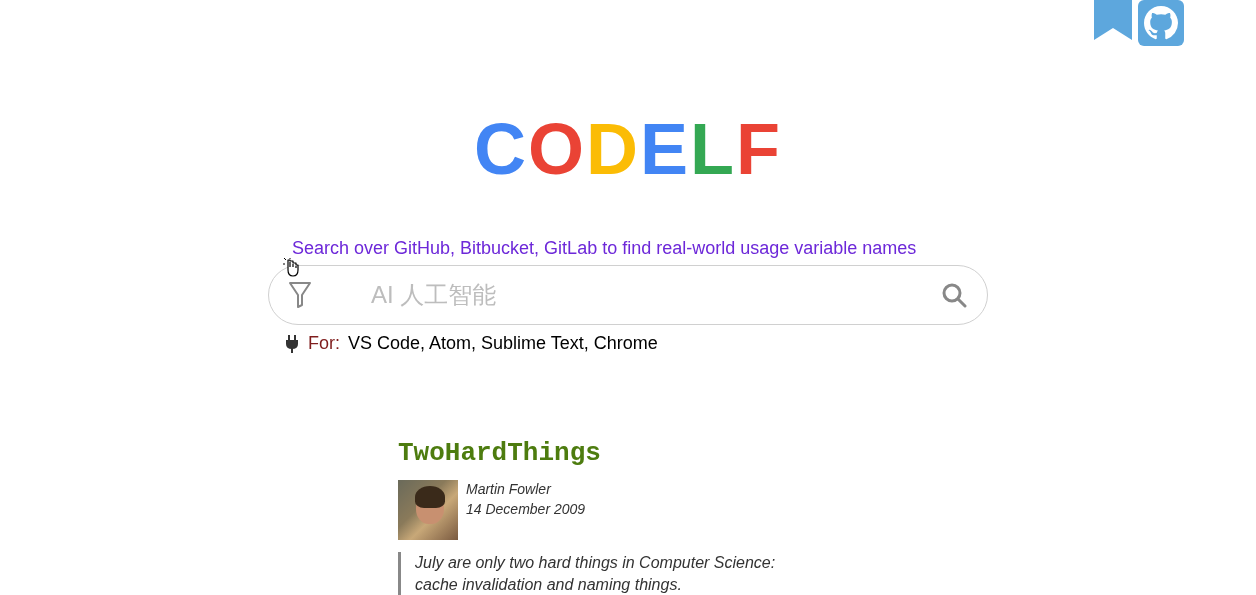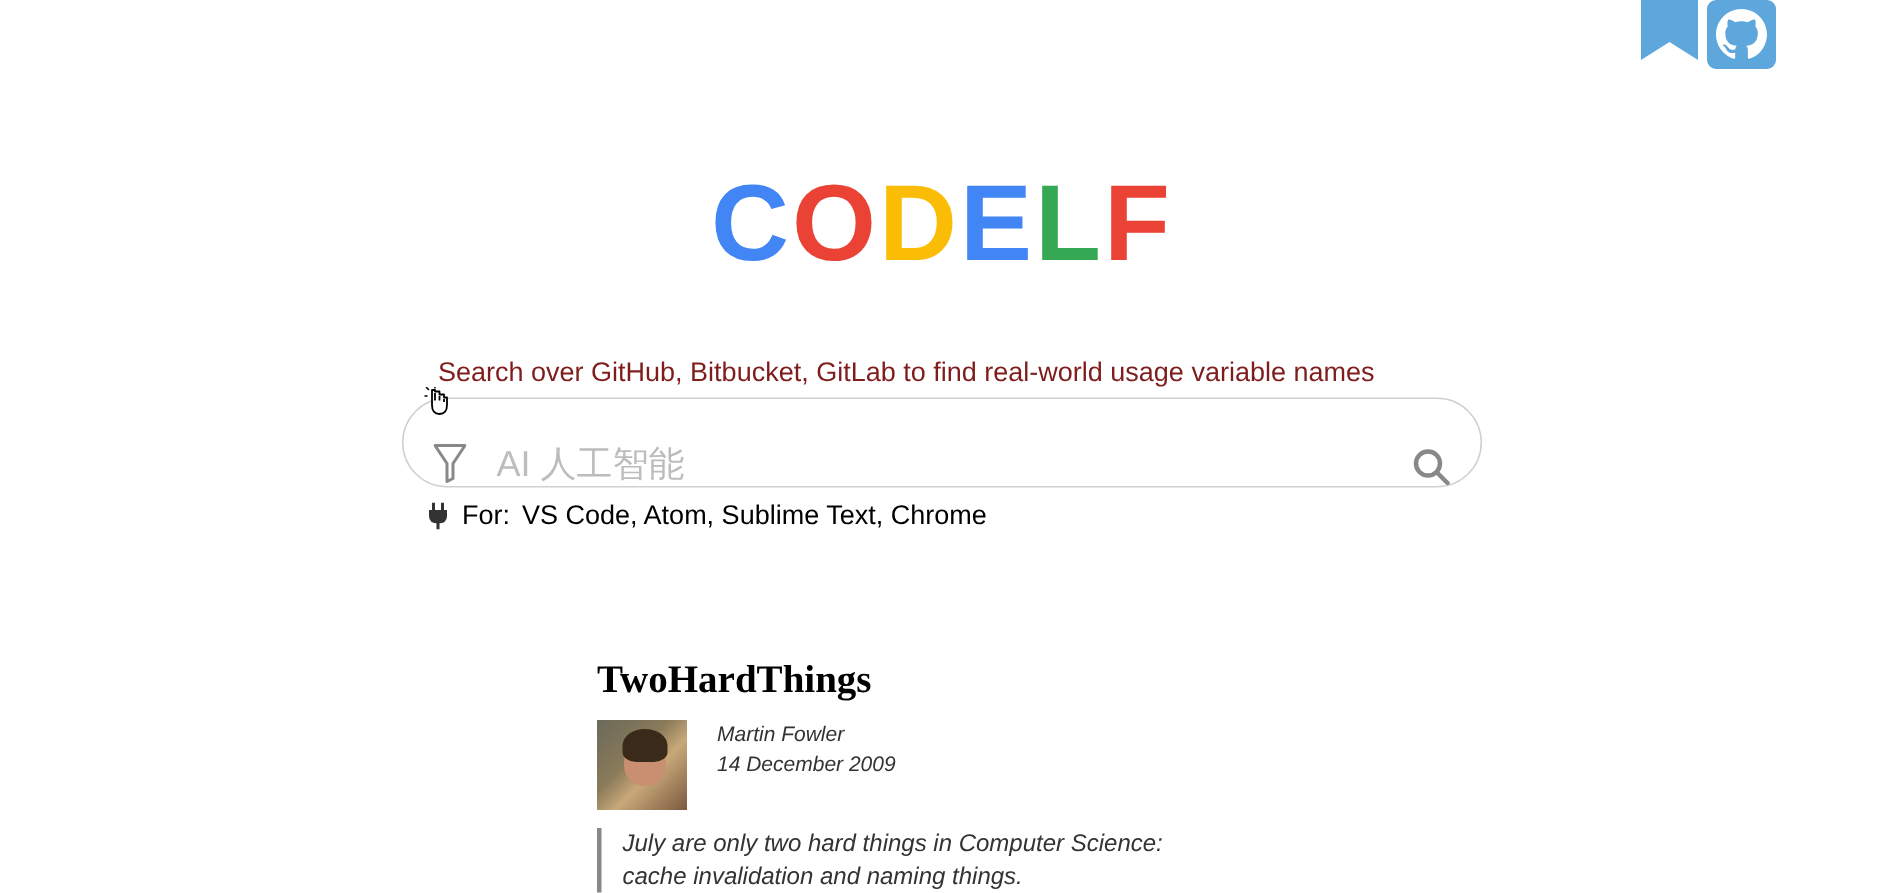--- a/index.html
+++ b/index.html
@@ -60,33 +60,34 @@
 }
 .logo .c-blue { color: #4285f4; }
 .logo .c-red { color: #ea4335; }
 .logo .c-yellow { color: #fbbc05; }
 .logo .c-green { color: #34a853; }
 .search-section {
   width: 720px;
 }
 .search-label {
   font-size: 18px;
-  color: #7f1d1d;
+  color: #6d28d9;
   margin-left: 24px;
   margin-bottom: 6px;
 }
 .search-bar {
   position: relative;
   width: 100%;
   height: 60px;
   border: 1px solid #d0d0d0;
   border-radius: 30px;
   display: flex;
-  align-items: flex-end;
+  align-items: center;
   padding: 0 20px;
+  gap: 40px;
 }
 .filter-wrap {
   position: relative;
   display: flex;
   align-items: center;
   width: 30px;
   height: 30px;
   cursor: pointer;
 }
 .search-input {
@@ -111,39 +112,39 @@
 .plugin-line {
   display: flex;
   align-items: center;
   gap: 8px;
   margin-top: 8px;
   margin-left: 16px;
   font-size: 18px;
   color: #333;
 }
 .plugin-for {
-  color: #000000;
+  color: #7f1d1d;
 }
 .plugin-links {
   color: #000000;
 }
 .article-section {
   width: 460px;
   margin: 84px auto 0 auto;
 }
 .article-title {
   font-size: 26px;
   font-weight: 700;
-  color: #000000;
-  font-family: Liberation Serif, serif;
+  color: #4d7c0f;
+  font-family: Liberation Mono, monospace;
   margin-bottom: 12px;
 }
 .article-meta {
   display: flex;
-  gap: 20px;
+  gap: 8px;
   margin-bottom: 12px;
 }
 .avatar {
   width: 60px;
   height: 60px;
   background: linear-gradient(135deg, #6a6a5a 0%, #8a7a5a 40%, #c8a878 60%, #7a5a40 100%);
   position: relative;
   overflow: hidden;
 }
 .avatar::before {

